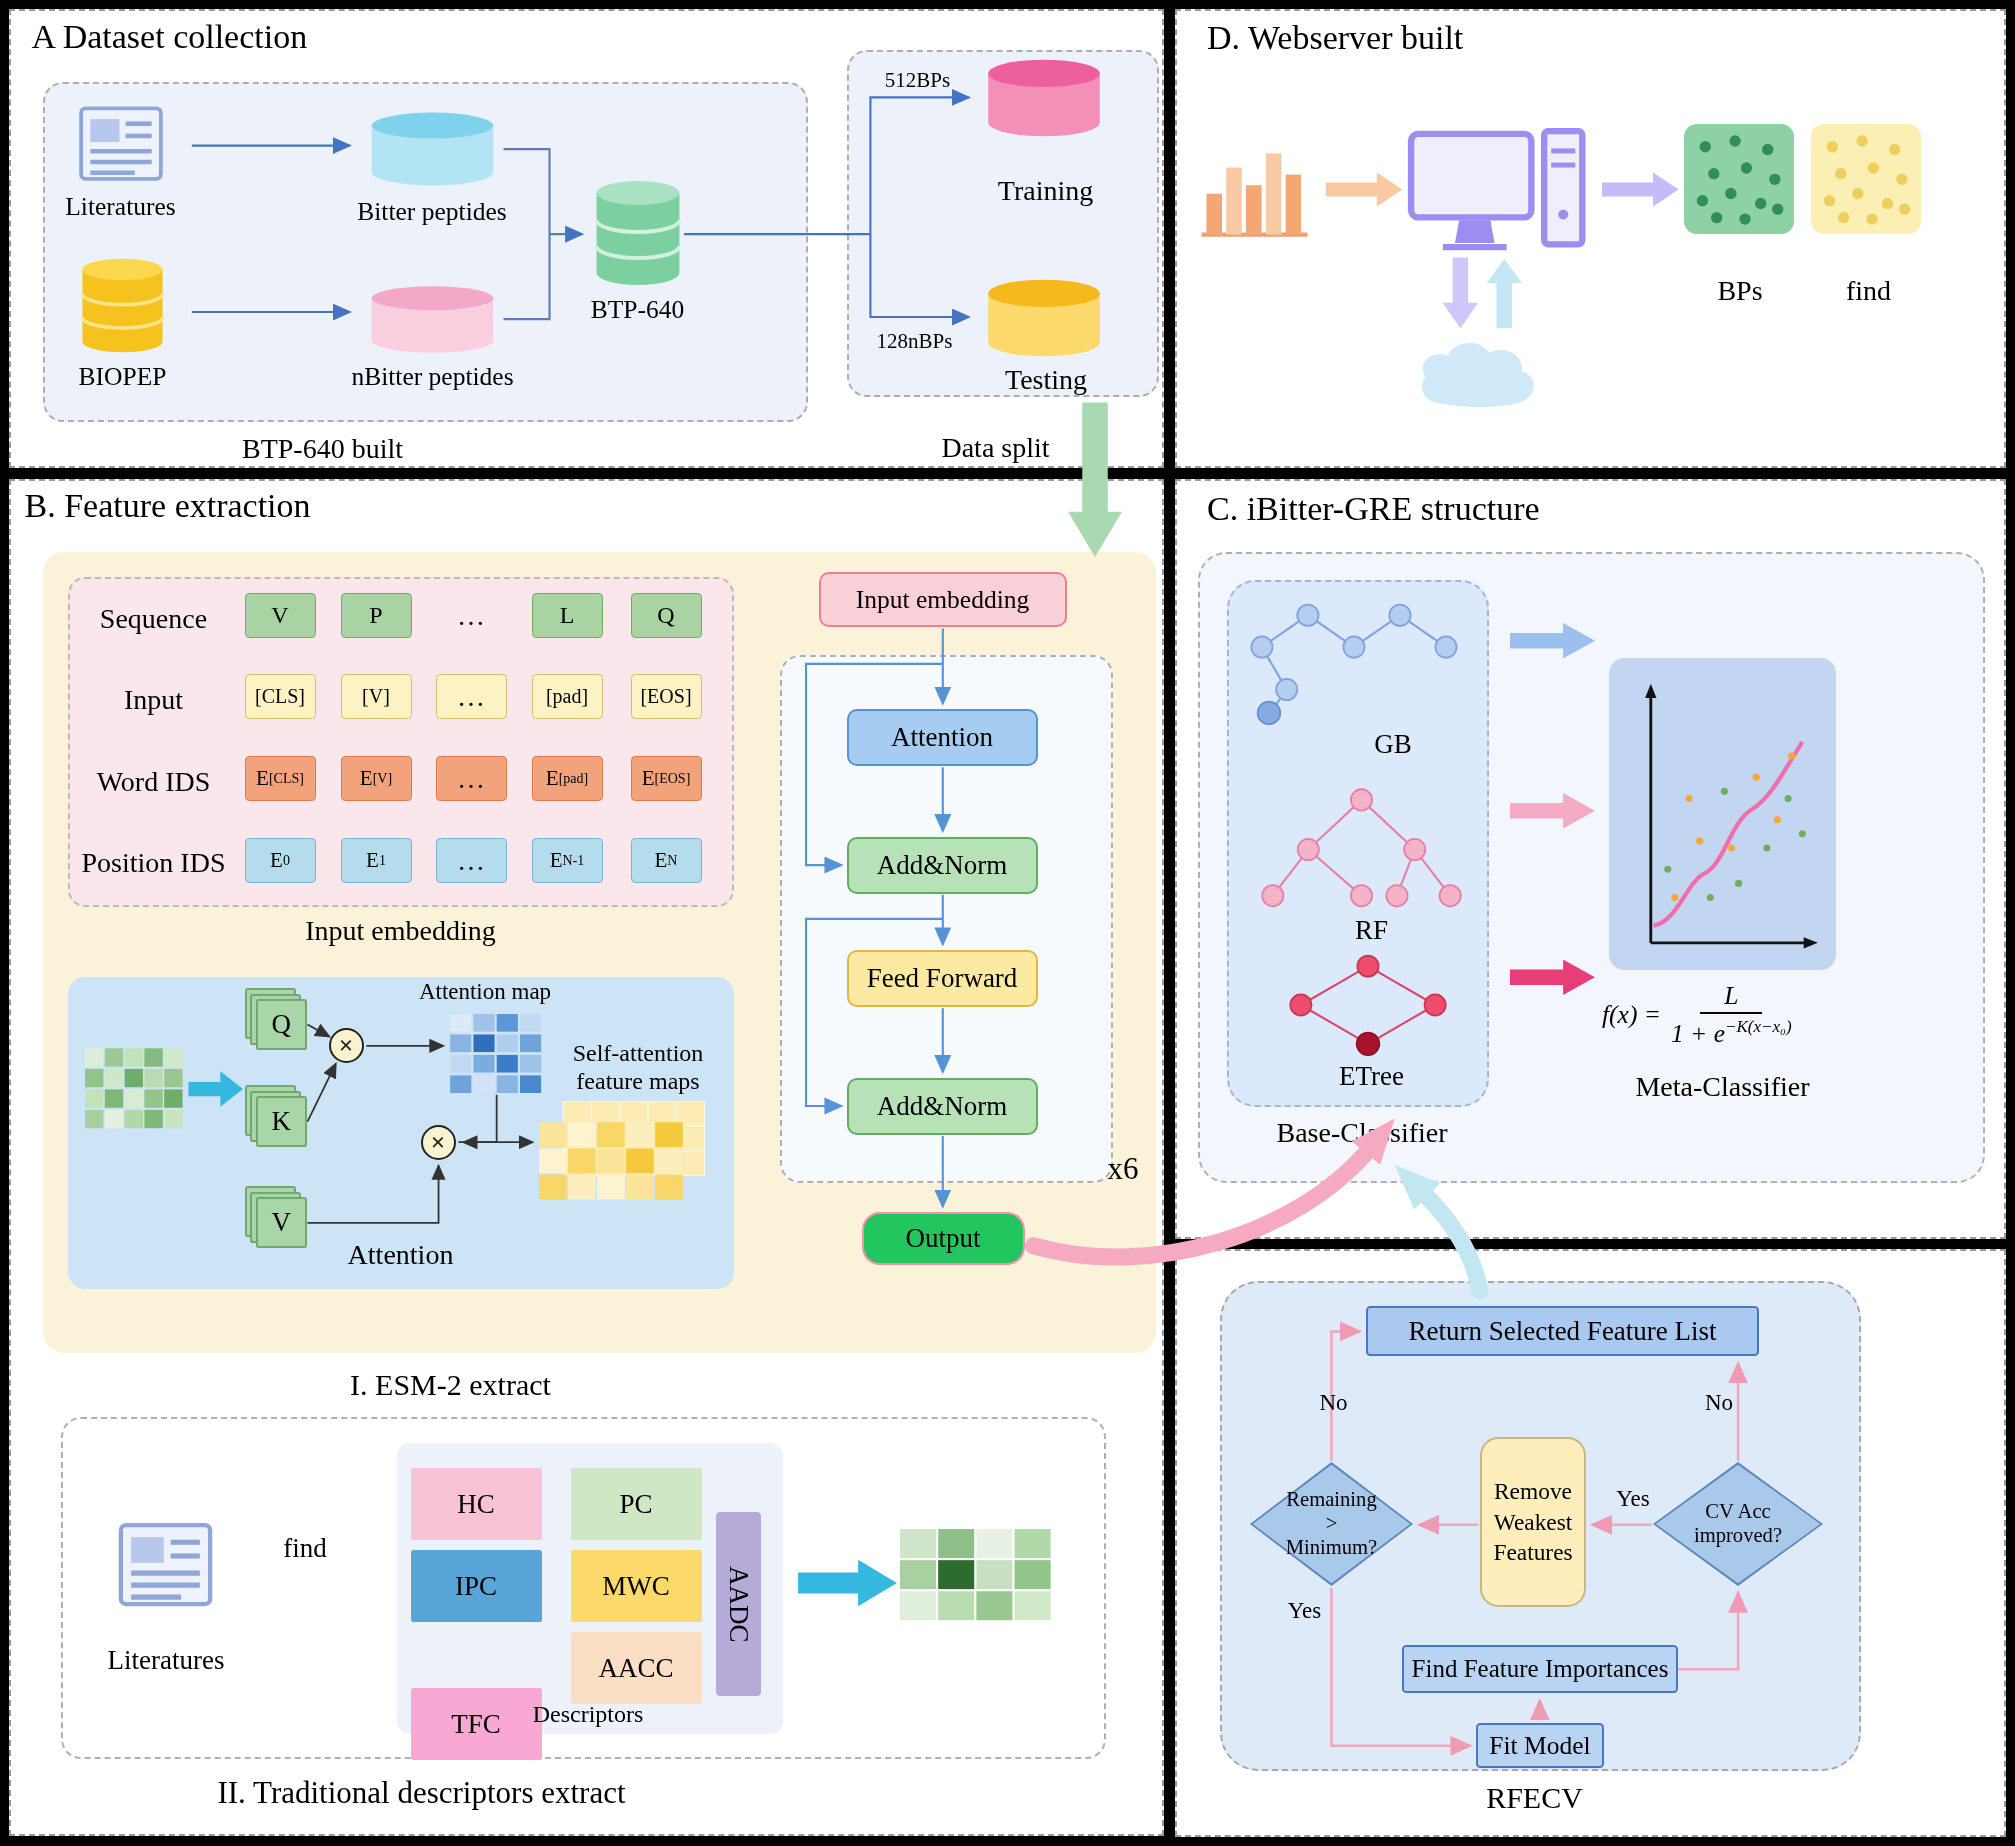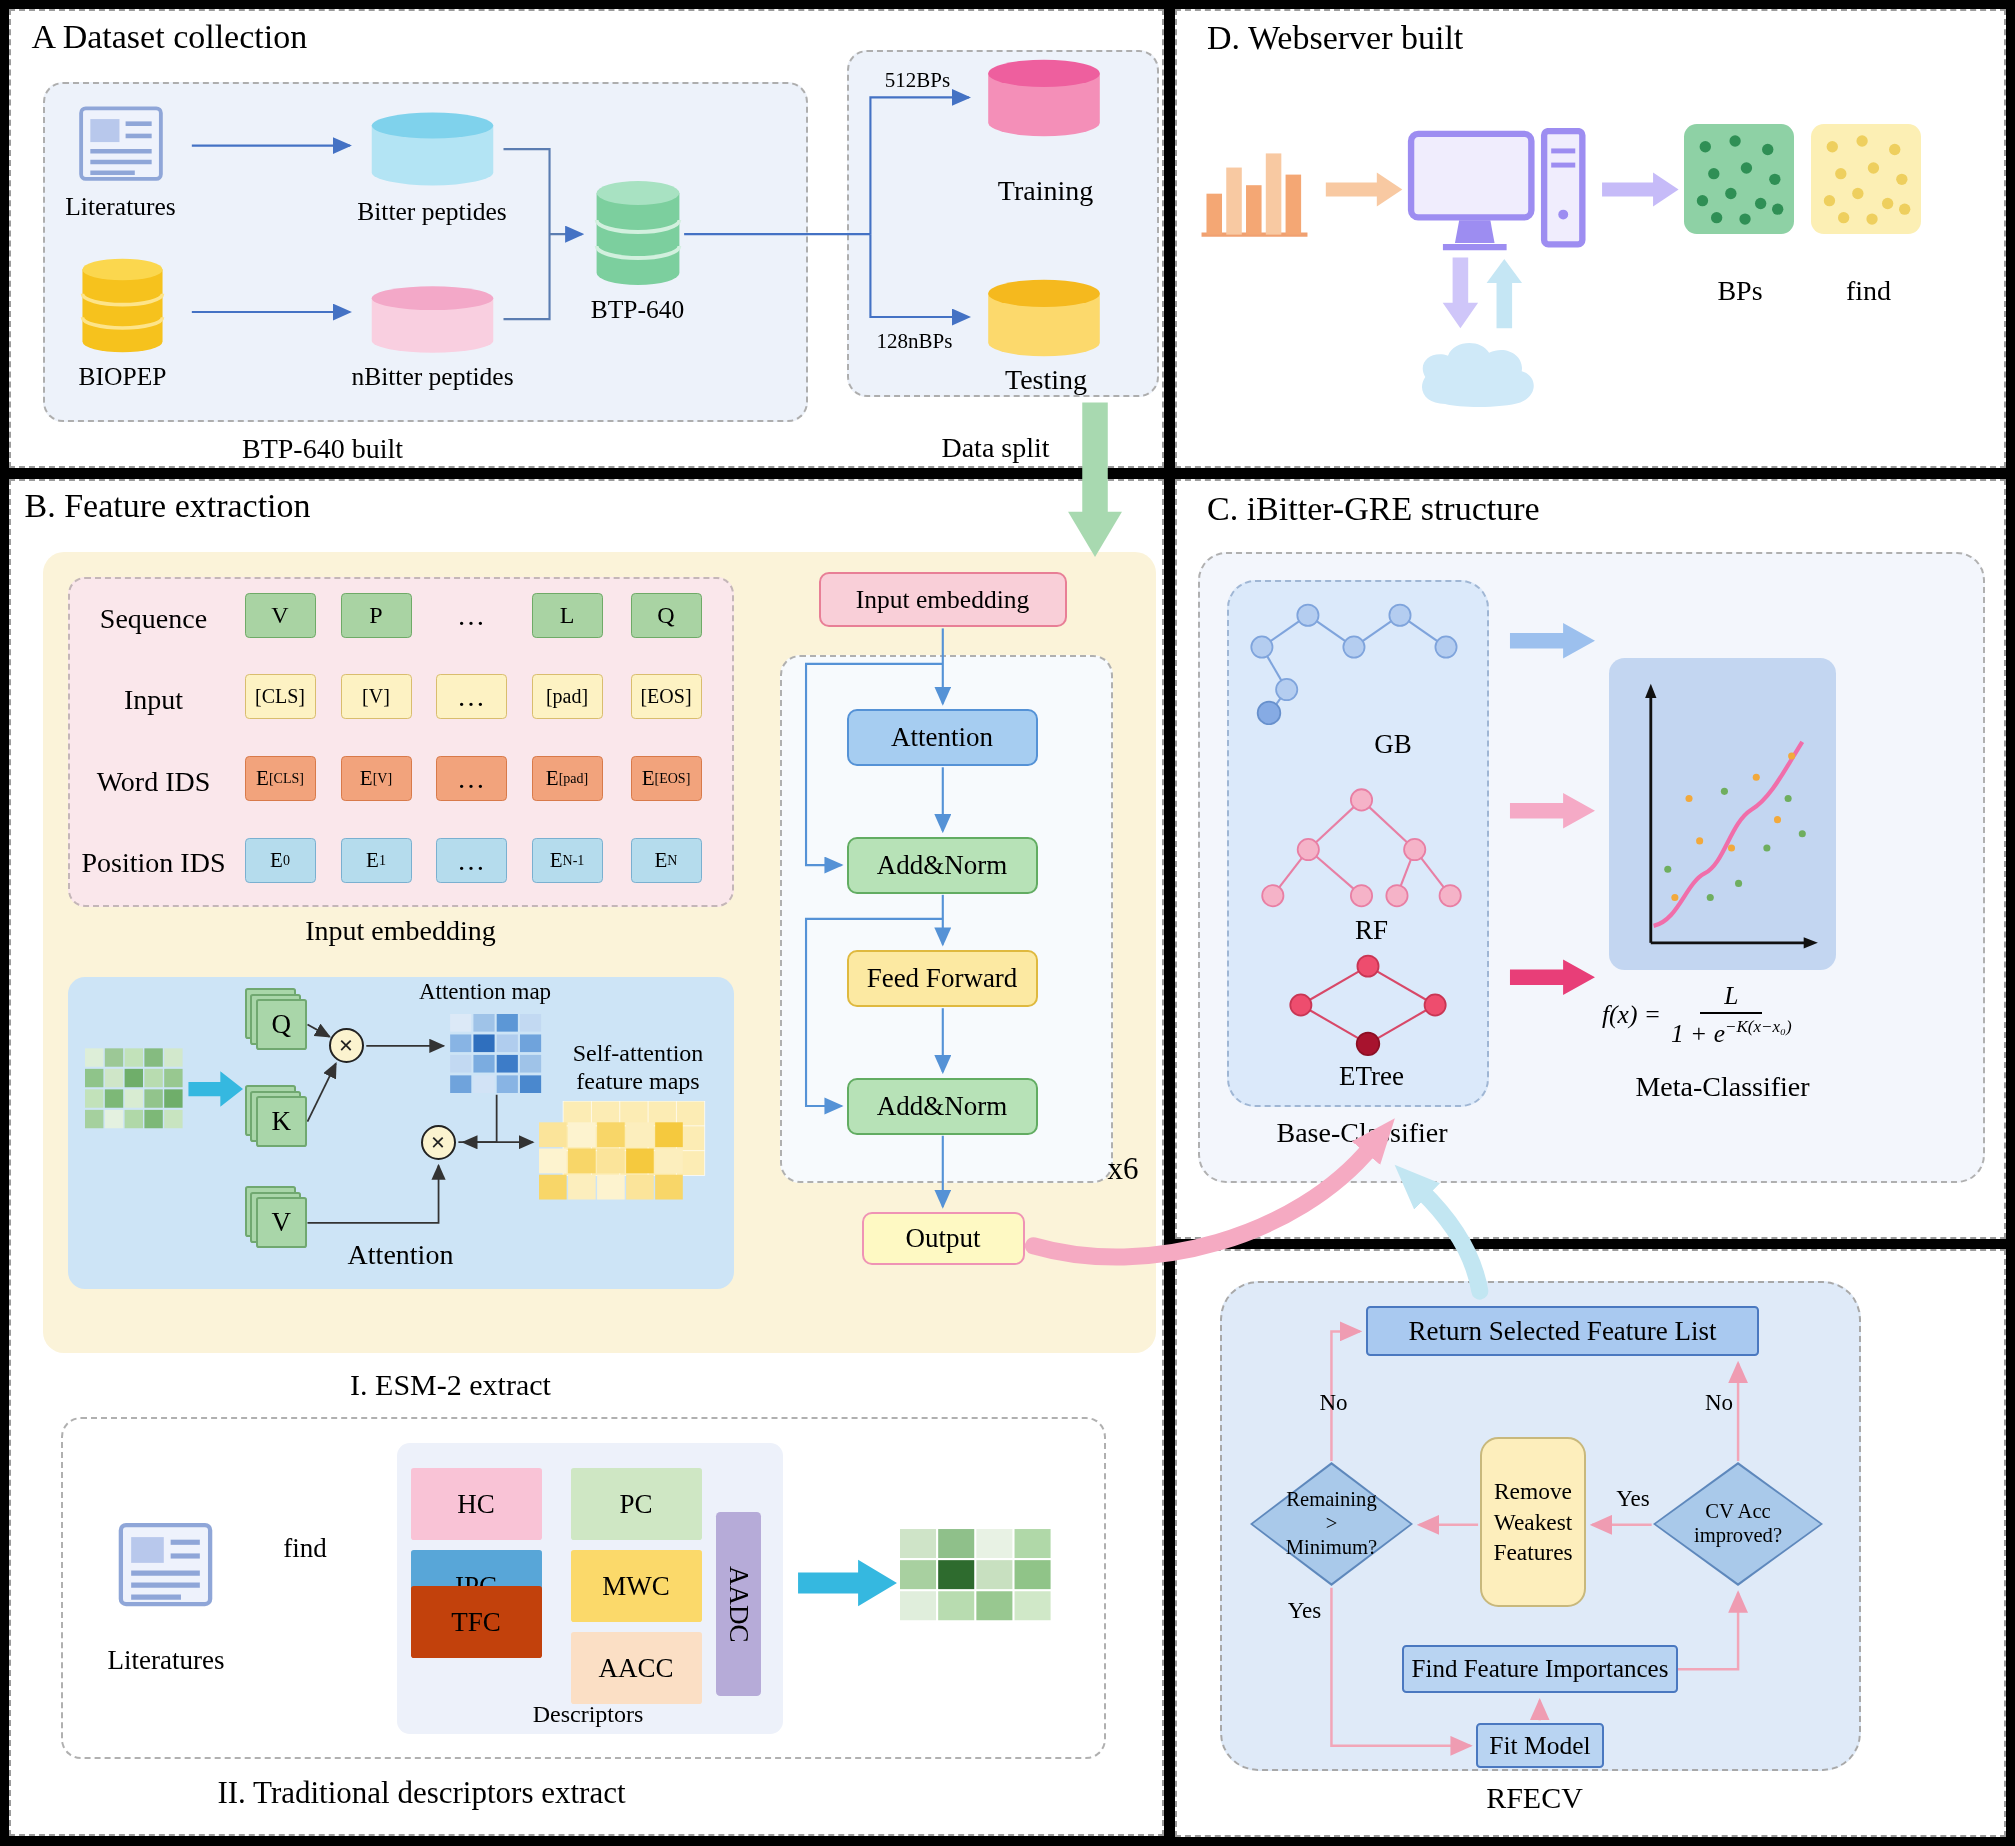--- a/index.html
+++ b/index.html
@@ -398,21 +398,21 @@
       </div>
     <div class="tbox tb-an" style="top:356px">
         <span>Add&amp;Norm</span>
       </div>
     <div class="tbox tb-ff" style="top:469px">
         <span>Feed Forward</span>
       </div>
     <div class="tbox tb-an" style="top:597px">
         <span>Add&amp;Norm</span>
       </div>
-    <div class="abs" style="left:851px;top:731px;width:163px;height:53px;background:#fef9c3;border:2.8px solid #ef93b5;border-radius:10px;display:flex;align-items:center;justify-content:center;font-size:27px">
+    <div class="abs" style="left:851px;top:731px;width:163px;height:53px;background:#22c55e;border:2.8px solid #ef93b5;border-radius:18px;display:flex;align-items:center;justify-content:center;font-size:27px">
         <span>Output</span>
       </div>
     <div class="lbl f44" style="left:1097px;top:670px;width:71px;text-align:left">x6</div>
 
     <svg class="abs" style="left:0;top:0" width="1155" height="1357" viewBox="0 0 1630 1915">
       <defs>
         <marker id="mB" markerWidth="9" markerHeight="8" refX="8" refY="4" orient="auto">
             <path d="M0,0 L9,4 L0,8 Z" fill="#5592d6"></path>
           </marker>
         <marker id="mNavy" markerWidth="9" markerHeight="8" refX="8" refY="4" orient="auto">
@@ -445,21 +445,21 @@
       <line x1="20" y1="90" x2="78" y2="90" stroke="#8fa6d8" stroke-width="6"></line>
     </svg>
     <div class="lbl f38" style="left:67px;top:1164px;width:177px">Literatures</div>
     <div class="lbl f38" style="left:252px;top:1052px;width:85px">find</div>
 
     <div class="abs" style="left:386px;top:962px;width:386px;height:291px;background:#edf1fa;border-radius:12.8px"></div>
     <div class="desc" style="left:400px;top:987px;background:#f9c3d6">HC</div>
     <div class="desc" style="left:560px;top:987px;background:#cfe7c4">PC</div>
     <div class="desc" style="left:400px;top:1069px;background:#58a6d8">IPC</div>
     <div class="desc" style="left:560px;top:1069px;background:#fbd96a">MWC</div>
-    <div class="desc" style="left:400px;top:1105px;background:#c2410c">TFC</div>
+    <div class="desc" style="left:400px;top:1207px;background:#f9a8d4">TFC</div>
     <div class="desc" style="left:560px;top:1151px;background:#fbdfc5">AACC</div>
     <div class="abs" style="left:705px;top:1031px;width:45px;height:184px;background:#b6abd8;border-radius:4.3px;display:flex;align-items:center;justify-content:center">
       <span style="writing-mode:vertical-rl;font-size:27px">AADC</span>
     </div>
     <div class="lbl f34" style="left:489px;top:1220px;width:177px">Descriptors</div>
 
     <svg class="abs" style="left:780px;top:1070px" width="113" height="64" viewBox="0 0 160 90">
       <polygon points="10,30 95,30 95,12 150,45 95,78 95,60 10,60" fill="#35b8e0"></polygon>
     </svg>
 

